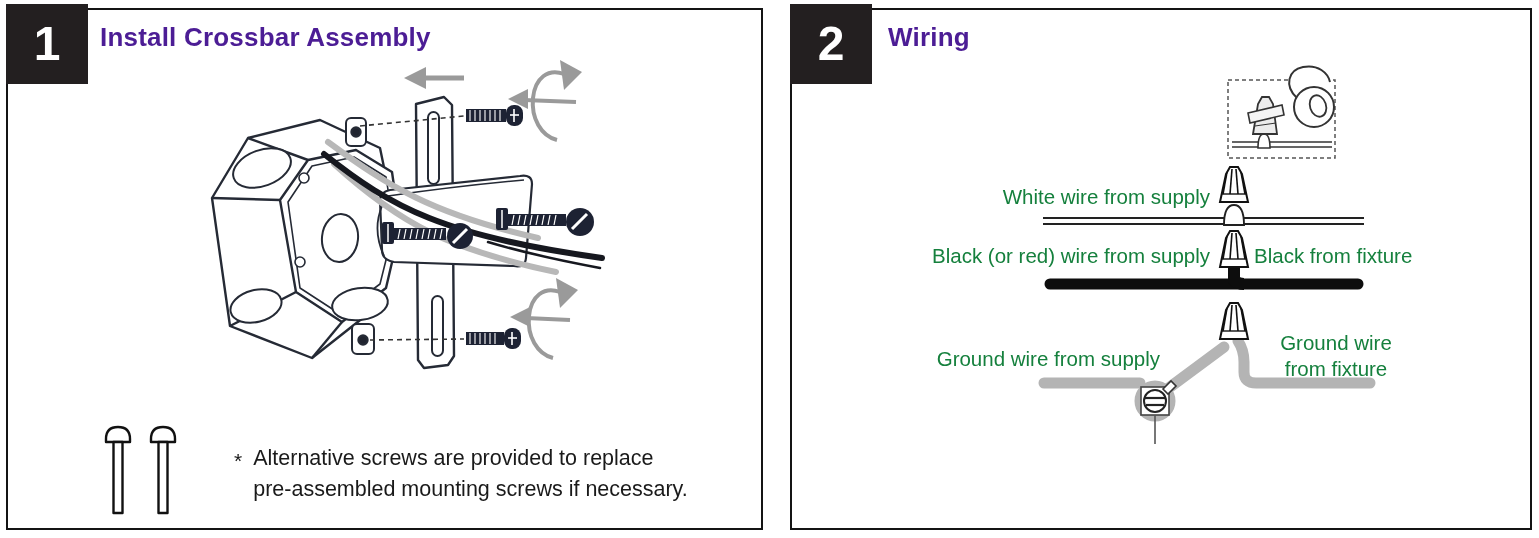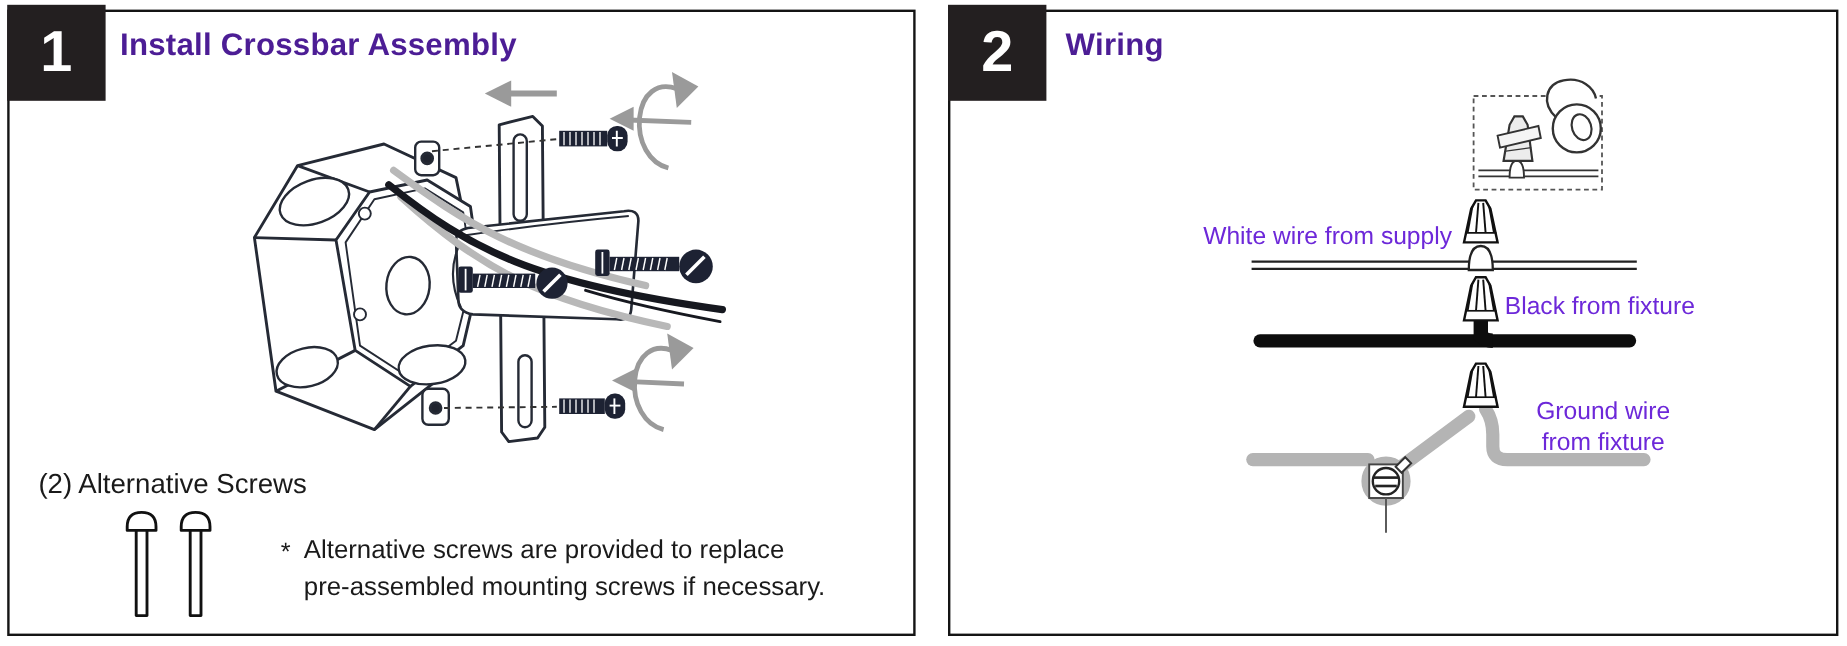--- a/index.html
+++ b/index.html
@@ -10,21 +10,21 @@
   .panel-2{left:790px;width:742px;}
   .step-box{position:absolute;left:-2px;top:-6px;width:82px;height:80px;background:#231f20;
             display:flex;align-items:center;justify-content:center;}
   .step-num{color:#fff;font-size:48px;font-weight:bold;line-height:1;}
   .panel-title{position:absolute;left:92px;top:12px;margin:0;font-size:26px;font-weight:bold;color:#4c1d95;letter-spacing:.2px;}
   .panel-2 .panel-title{left:96px;}
   .illus{position:absolute;left:0;top:0;width:100%;height:100%;}
   .parts-label{position:absolute;left:24px;top:380px;font-size:23px;color:#1a1a1a;}
   .note{position:absolute;left:226px;top:433px;font-size:21.5px;line-height:31px;color:#1a1a1a;display:flex;gap:11px;}
   .note .asterisk{font-size:21px;padding-top:2px;}
-  .wlabel{position:absolute;font-size:20.5px;color:#6d28d9;white-space:nowrap;}
+  .wlabel{position:absolute;font-size:20.5px;color:#15803d;white-space:nowrap;}
   .wlabel.right-align{text-align:right;white-space:normal;}
   .lbl-white-left{left:100px;width:318px;top:175px;}
   .lbl-white-right{left:462px;top:175px;}
   .lbl-black-left{left:60px;width:358px;top:234px;}
   .lbl-black-right{left:462px;top:234px;}
   .lbl-ground-right{left:464px;top:320px;line-height:26px;white-space:normal;width:160px;text-align:center;}
   .lbl-ground-left{left:80px;width:288px;top:337px;}
   .lbl-green-screw{left:240px;width:200px;top:437px;text-align:center;white-space:normal;}
 </style>
 </head>
@@ -166,21 +166,20 @@
         <path d="M143,429 Q143,417 155,417 Q167,417 167,429 L167,432 L143,432 Z"></path>
         <rect x="150.5" y="432" width="9" height="71"></rect>
       </g>
     </svg>
 
     <div class="step-box">
       <span class="step-num">1</span>
     </div>
     <h1 class="panel-title">Install Crossbar Assembly</h1>
 
-    <div class="parts-label">(2) Alternative Screws</div>
 
     <div class="note">
       <span class="asterisk">*</span>
       <span class="note-lines">
         <span>Alternative screws are provided to replace</span><br>
         <span>pre-assembled mounting screws if necessary.</span>
       </span>
     </div>
   </section>
 
@@ -257,21 +256,23 @@
       </g>
     </svg>
 
     <div class="step-box">
       <span class="step-num">2</span>
     </div>
     <h1 class="panel-title">Wiring</h1>
 
     <div class="wlabel right-align lbl-white-left">White wire from supply</div>
 
+    <div class="wlabel right-align lbl-black-left">Black (or red) wire from supply</div>
     <div class="wlabel lbl-black-right">Black from fixture</div>
 
     <div class="wlabel lbl-ground-right">
       <span>Ground wire</span><br>
       <span>from fixture</span>
     </div>
+    <div class="wlabel right-align lbl-ground-left">Ground wire from supply</div>
 
   </section>
 </div>
 
 </body></html>

